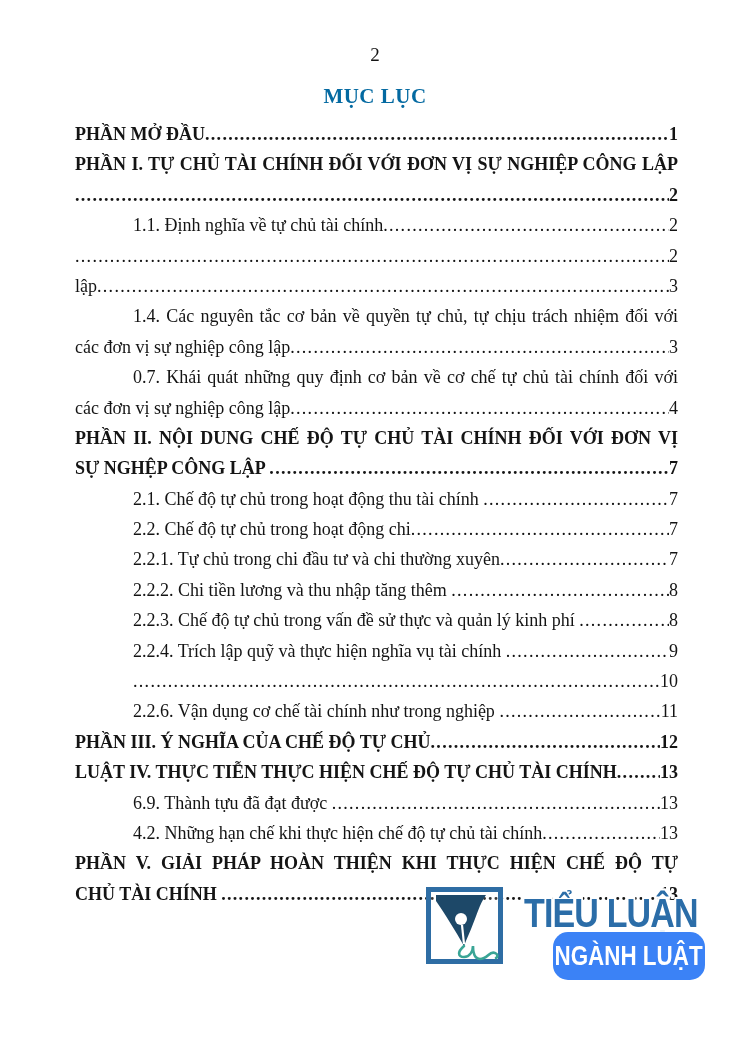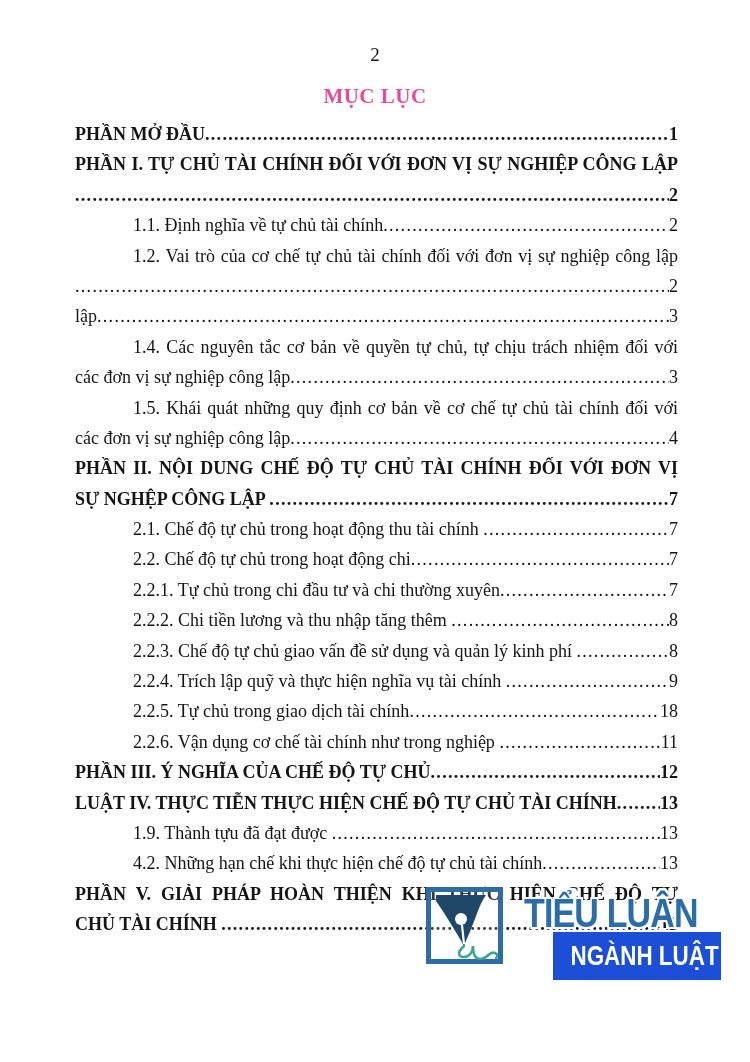--- a/index.html
+++ b/index.html
@@ -11,21 +11,21 @@
     color:#141414;
     overflow:hidden;
   }
   .pageno{
     position:absolute;top:44px;left:0;width:100%;
     text-align:center;font-size:19px;
   }
   .doc-title{
     position:absolute;top:84px;left:0;width:100%;
     text-align:center;font-size:21px;font-weight:bold;
-    color:#ec4899;letter-spacing:0.5px;
+    color:#0369a1;letter-spacing:0.5px;
   }
   .toc{
     position:absolute;left:75px;top:119px;width:603px;
     font-size:18px;
   }
   .line{
     height:30.4px;
     display:flex;align-items:flex-end;
     line-height:30.4px;
     white-space:nowrap;
@@ -64,26 +64,25 @@
     transform:scaleX(0.85);transform-origin:left top;
     letter-spacing:-1px;
     text-shadow:
       -2px 0 0 #fff, 2px 0 0 #fff, 0 -2px 0 #fff, 0 2px 0 #fff,
       -2px -2px 0 #fff, 2px -2px 0 #fff, -2px 2px 0 #fff, 2px 2px 0 #fff;
     white-space:nowrap;
   }
   .wm-badge{
     position:absolute;left:553px;top:932px;
     width:152px;height:48px;
-    background:#1d4ed8;
-    border-radius:0;
+    background:#3b82f6;
+    border-radius:15px;
     box-shadow:0 0 0 2px rgba(255,255,255,0.9);
     display:flex;align-items:center;justify-content:center;
     overflow:hidden;
-    padding-left:16px;
   }
   .wm-badge span{
     font-family:"Liberation Sans","DejaVu Sans",sans-serif;
     font-weight:bold;font-size:28px;color:#ffffff;
     transform:scaleX(0.8);
     white-space:nowrap;
   }
 </style>
 </head>
 <body>
@@ -104,37 +103,36 @@
       <div class="line b">
         <span class="lead">........................................................................................................................................................................................................</span>
         <span class="pg">2</span>
       </div>
       <div class="line">
         <span class="ind"></span>
         <span class="txt">1.1. Định nghĩa về tự chủ tài chính</span>
         <span class="lead">........................................................................................................................................................................................................</span>
         <span class="pg">2</span>
       </div>
-      <div class="line j" style="text-indent: 58px;">1.2. Vai trò của cơ chế tự chủ tài chính đối với đơn vị sự nghiệp công lập</div>
       <div class="line">
         <span class="lead">........................................................................................................................................................................................................</span>
         <span class="pg">2</span>
       </div>
       <div class="line">
         <span class="txt">lập</span>
         <span class="lead">........................................................................................................................................................................................................</span>
         <span class="pg">3</span>
       </div>
       <div class="line j" style="text-indent: 58px;">1.4. Các nguyên tắc cơ bản về quyền tự chủ, tự chịu trách nhiệm đối với</div>
       <div class="line">
         <span class="txt">các đơn vị sự nghiệp công lập</span>
         <span class="lead">........................................................................................................................................................................................................</span>
         <span class="pg">3</span>
       </div>
-      <div class="line j" style="text-indent: 58px;">1.5. Khái quát những quy định cơ bản về cơ chế tự chủ tài chính đối với</div>
+      <div class="line j" style="text-indent: 58px;">0.7. Khái quát những quy định cơ bản về cơ chế tự chủ tài chính đối với</div>
       <div class="line">
         <span class="txt">các đơn vị sự nghiệp công lập</span>
         <span class="lead">........................................................................................................................................................................................................</span>
         <span class="pg">4</span>
       </div>
       <div class="line b j">PHẦN II. NỘI DUNG CHẾ ĐỘ TỰ CHỦ TÀI CHÍNH ĐỐI VỚI ĐƠN VỊ</div>
       <div class="line b">
         <span class="txt">SỰ NGHỆP CÔNG LẬP </span>
         <span class="lead">........................................................................................................................................................................................................</span>
         <span class="pg">7</span>
@@ -158,55 +156,54 @@
         <span class="pg">7</span>
       </div>
       <div class="line">
         <span class="ind"></span>
         <span class="txt">2.2.2. Chi tiền lương và thu nhập tăng thêm </span>
         <span class="lead">........................................................................................................................................................................................................</span>
         <span class="pg">8</span>
       </div>
       <div class="line">
         <span class="ind"></span>
-        <span class="txt">2.2.3. Chế độ tự chủ giao vấn đề sử dụng và quản lý kinh phí </span>
+        <span class="txt">2.2.3. Chế độ tự chủ trong vấn đề sử thực và quản lý kinh phí </span>
         <span class="lead">........................................................................................................................................................................................................</span>
         <span class="pg">8</span>
       </div>
       <div class="line">
         <span class="ind"></span>
         <span class="txt">2.2.4. Trích lập quỹ và thực hiện nghĩa vụ tài chính </span>
         <span class="lead">........................................................................................................................................................................................................</span>
         <span class="pg">9</span>
       </div>
       <div class="line">
         <span class="ind"></span>
-        <span class="txt">2.2.5. Tự chủ trong giao dịch tài chính</span>
-        <span class="lead">........................................................................................................................................................................................................</span>
-        <span class="pg">18</span>
+        <span class="lead">........................................................................................................................................................................................................</span>
+        <span class="pg">10</span>
       </div>
       <div class="line">
         <span class="ind"></span>
         <span class="txt">2.2.6. Vận dụng cơ chế tài chính như trong nghiệp </span>
         <span class="lead">........................................................................................................................................................................................................</span>
         <span class="pg">11</span>
       </div>
       <div class="line b">
         <span class="txt">PHẦN III. Ý NGHĨA CỦA CHẾ ĐỘ TỰ CHỦ</span>
         <span class="lead">........................................................................................................................................................................................................</span>
         <span class="pg">12</span>
       </div>
       <div class="line b">
         <span class="txt">LUẬT IV. THỰC TIỄN THỰC HIỆN CHẾ ĐỘ TỰ CHỦ TÀI CHÍNH</span>
         <span class="lead">........................................................................................................................................................................................................</span>
         <span class="pg">13</span>
       </div>
       <div class="line">
         <span class="ind"></span>
-        <span class="txt">1.9. Thành tựu đã đạt được </span>
+        <span class="txt">6.9. Thành tựu đã đạt được </span>
         <span class="lead">........................................................................................................................................................................................................</span>
         <span class="pg">13</span>
       </div>
       <div class="line">
         <span class="ind"></span>
         <span class="txt">4.2. Những hạn chế khi thực hiện chế độ tự chủ tài chính</span>
         <span class="lead">........................................................................................................................................................................................................</span>
         <span class="pg">13</span>
       </div>
       <div class="line b j">PHẦN V. GIẢI PHÁP HOÀN THIỆN KHI THỰC HIỆN CHẾ ĐỘ TỰ</div>

